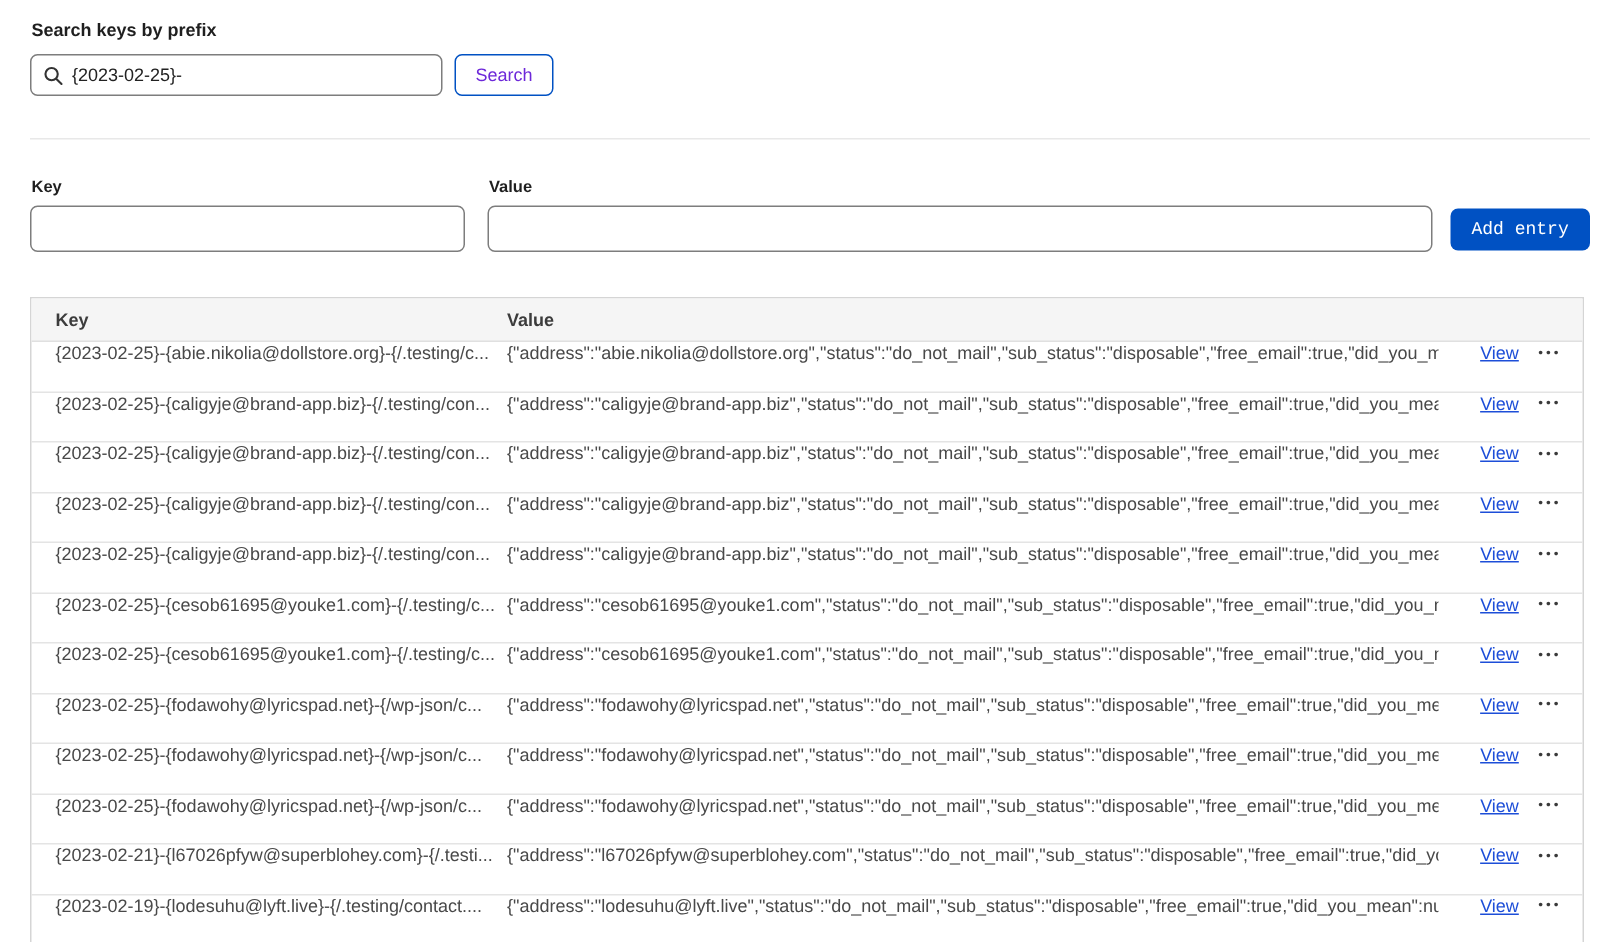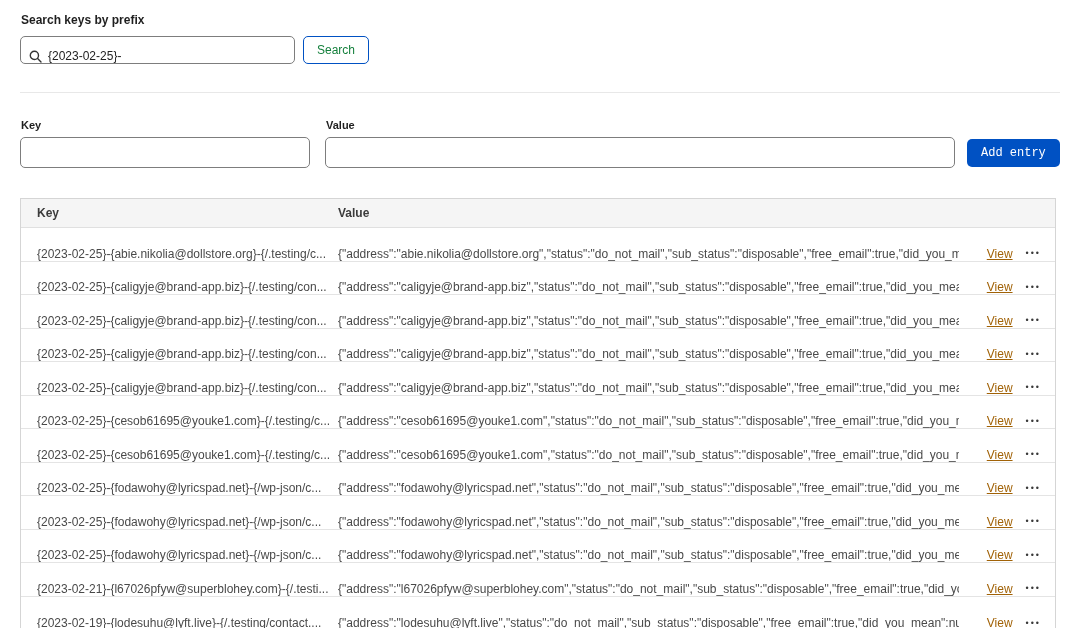--- a/index.html
+++ b/index.html
@@ -7,53 +7,53 @@
               font-family:"Liberation Sans", sans-serif; color:#313131; }
   .page { position:relative; width:1078px; height:628px; }
 
   .section-label { position:absolute; font-size:12px; font-weight:bold; color:#1f1f1f; }
   .lbl-search { left:21px; top:13px; }
   .lbl-key   { left:21px; top:119px; font-size:11px; }
   .lbl-value { left:326px; top:119px; font-size:11px; }
 
   .search-box { position:absolute; left:20px; top:36px; width:275px; height:28px;
                 border:1px solid #7d7d7d; border-radius:5px; background:#fff;
-                display:flex; align-items:flex-end; padding:0 8px; }
+                display:flex; align-items:center; padding:0 8px; }
   .search-box svg { flex:0 0 auto; margin-right:6px; }
   .search-box input { border:none; outline:none; flex:1; font-size:12px; color:#222;
                       font-family:"Liberation Sans", sans-serif; background:transparent; }
 
   .btn-search { position:absolute; left:303px; top:36px; height:28px; padding:0 13px;
-                background:#fff; border:1px solid #0051c3; color:#15803d; border-radius:5px;
+                background:#fff; border:1px solid #0051c3; color:#6d28d9; border-radius:5px;
                 font-size:12px; font-family:"Liberation Sans", sans-serif; cursor:pointer; }
 
   .divider { position:absolute; left:20px; top:92px; width:1040px; height:1px; background:#e8e8e8; }
 
   .input-plain { position:absolute; height:31px; border:1px solid #7d7d7d; border-radius:5px;
                  font-size:12px; padding:0 10px; font-family:"Liberation Sans", sans-serif;
                  color:#222; outline:none; }
   .input-key   { left:20px;  top:137px; width:290px; }
   .input-value { left:325px; top:137px; width:630px; }
 
   .btn-add { position:absolute; left:967px; top:139px; height:28px; padding:0 14px;
              background:#0051c3; color:#ffffff; border:none; border-radius:5px;
              font-size:12px; font-family:Liberation Mono, monospace; cursor:pointer; }
 
   .kv-table { position:absolute; left:20px; top:198px; width:1036px;
               border:1px solid #d5d5d5; background:#fff; }
   .thead { display:flex; align-items:center; height:29px; background:#f5f5f5;
            border-bottom:1px solid #e0e0e0; font-size:12px; font-weight:bold; color:#3c3c3c; }
-  .trow  { display:flex; align-items:flex-end; height:33.5px; border-bottom:1px solid #e4e4e4;
+  .trow  { display:flex; align-items:flex-start; height:33.5px; border-bottom:1px solid #e4e4e4;
            font-size:12px; color:#494949; }
   .trow:last-child { border-bottom:none; }
   .cell-key   { width:317px; padding-left:16px; white-space:nowrap; overflow:hidden; flex:0 0 auto; }
   .cell-value { flex:1 1 auto; white-space:nowrap; overflow:hidden; }
   .cell-actions { flex:0 0 auto; width:96px; display:flex; align-items:center;
                   justify-content:flex-end; gap:13px; padding-right:14px; }
-  .view-link { color:#a16207; text-decoration:underline; font-size:12px; cursor:pointer; }
+  .view-link { color:#1d4ed8; text-decoration:underline; font-size:12px; cursor:pointer; }
   .ellipsis-btn { background:none; border:none; color:#3a3a3a; font-size:9px;
                   letter-spacing:2px; cursor:pointer; padding:2px 0; line-height:1; }
 </style>
 </head>
 <body>
 
 <div class="page">
 
   <div class="section-label lbl-search">Search keys by prefix</div>
 

